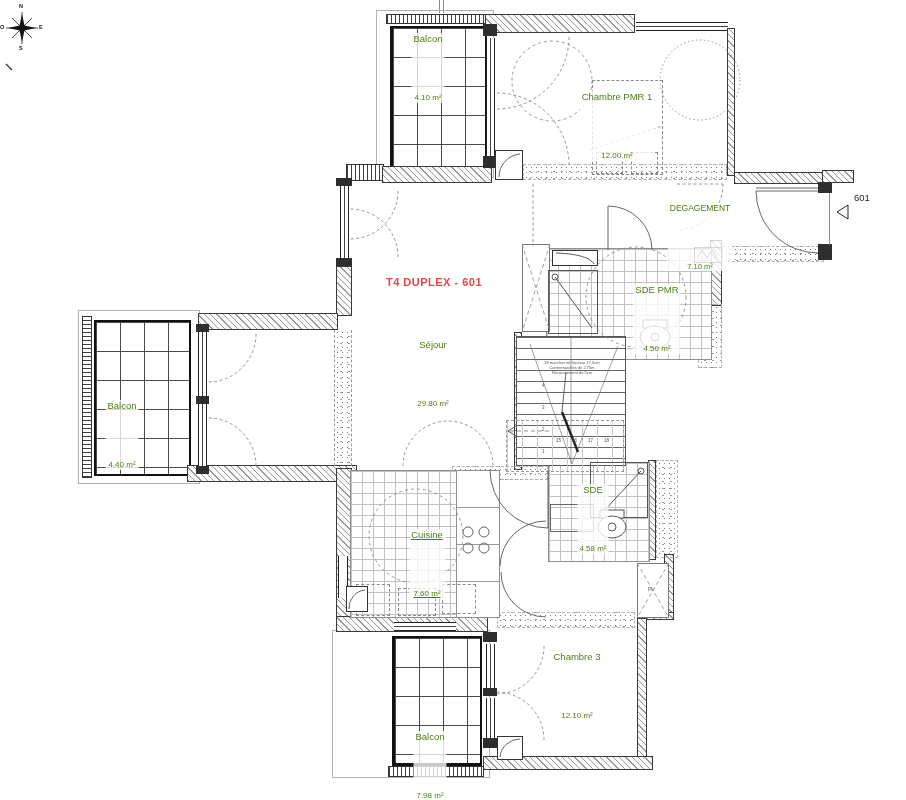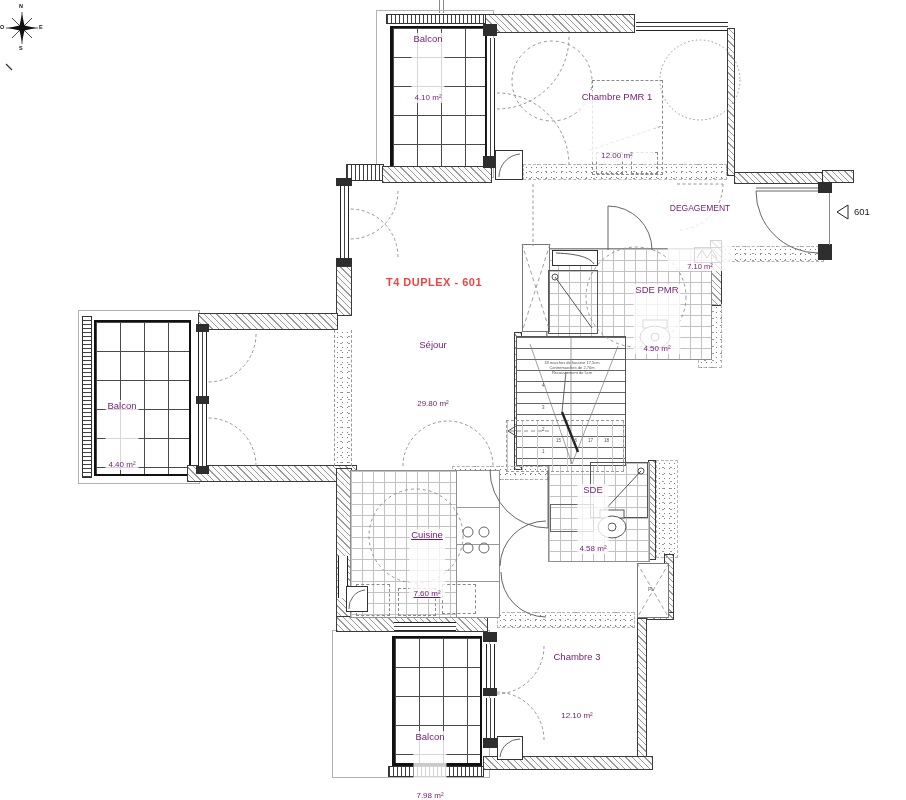--- a/index.html
+++ b/index.html
@@ -40,21 +40,21 @@
         background-image:repeating-linear-gradient(180deg,#666 0 1px,transparent 1px 11px);}
   .dashzone{border:1.5px dashed #9a9a9a;box-sizing:border-box;
         background-image:repeating-linear-gradient(90deg,#c9c9c9 0 1px,transparent 1px 15px);}
   .dashr{border:1.2px dashed #8a8a8a;box-sizing:border-box;}
   .counter{border:1px solid #8f8f8f;box-sizing:border-box;background-color:#fff;
         background-image:repeating-linear-gradient(180deg,transparent 0 36px,#999 36px 37px);}
   .arcbox{background:#fff;border:1.2px solid #333;box-sizing:border-box;}
   .vline{background:#8a8a8a;}
   .xclst{border:1px solid #777;box-sizing:border-box;background:#fff;}
   
-  .rlabel{position:absolute;transform:translateX(-50%);text-align:center;color:#701a75;
+  .rlabel{position:absolute;transform:translateX(-50%);text-align:center;color:#4d7c0f;
           background:rgba(255,255,255,.78);padding:0 2px;white-space:nowrap;line-height:1.25;}
   .rname{font-size:9.5px;}
   .rarea{font-size:8px;margin-top:48px;}
   .rlabel.small .rname{font-size:8.5px;}
   .rlabel.small .rarea{font-size:7.5px;}
   .title{position:absolute;transform:translateX(-50%);font-size:11px;font-weight:bold;
          color:#ef4444;letter-spacing:.5px;white-space:nowrap;}
   .marker601{position:absolute;font-size:9.5px;color:#222;}
   .stairnote{position:absolute;font-size:4px;line-height:1.3;color:#555;text-align:center;
          transform:translateX(-50%);}
@@ -310,21 +310,21 @@
   <div class="rlabel" style="left:577px;top:651px;">
     <div class="rname">Chambre 3</div>
     <div class="rarea">12.10 m²</div>
   </div>
 
   <div class="rlabel" style="left:430px;top:731px;">
     <div class="rname">Balcon</div>
     <div class="rarea">7.98 m²</div>
   </div>
 
-  <div class="marker601" style="left:854px;top:206px;">601</div>
+  <div class="marker601" style="left:854px;top:192px;">601</div>
 
   <div class="compass-letter" style="left:19px;top:3px;">N</div>
   <div class="compass-letter" style="left:39px;top:24px;">E</div>
   <div class="compass-letter" style="left:19px;top:45px;">S</div>
   <div class="compass-letter" style="left:0px;top:24px;">O</div>
 
   <div class="stairnote" style="left:572px;top:360px;">
     <div>18 marches de hauteur 17,5cm</div>
     <div>Contremarches de 2,70m</div>
     <div>Recouvrement de 5cm</div>

